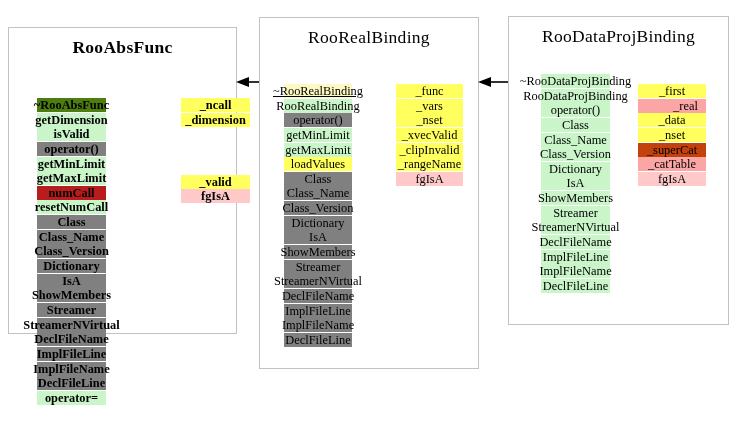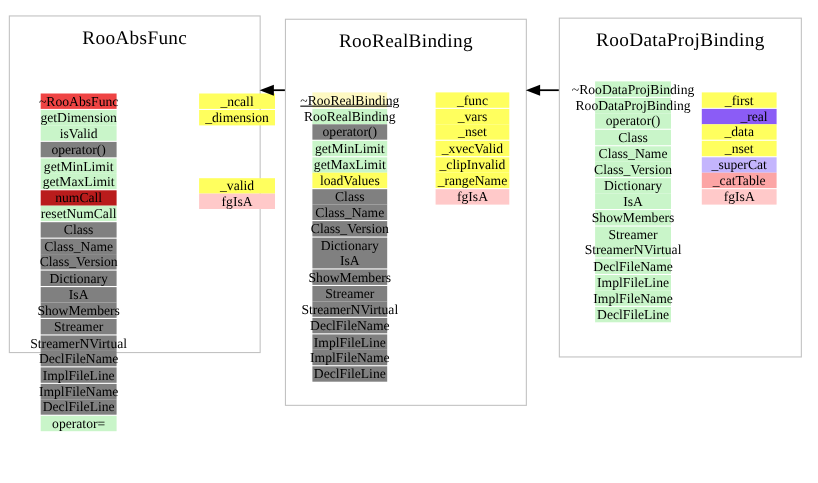--- a/index.html
+++ b/index.html
@@ -14,21 +14,21 @@
     height: 439px;
     background: #ffffff;
     overflow: hidden;
   }
   .class-box {
     position: absolute;
     border: 1px solid #c2c2c2;
     background: #ffffff;
     box-sizing: border-box;
   }
-  #box-0 { left: 8px;   top: 14px; width: 229px; height: 307px; }
+  #box-0 { left: 8px;   top: 27px; width: 229px; height: 307px; font-weight: bold; }
   #box-1 { left: 259px; top: 17px; width: 220px; height: 352px; }
   #box-2 { left: 508px; top: 16px; width: 221px; height: 309px; }
   .class-title {
     position: absolute;
     left: 0; right: 0;
     top: 9px;
     text-align: center;
     font-size: 17.5px;
     color: #000000;
     letter-spacing: 0.3px;
@@ -62,21 +62,21 @@
   #arrow-1 { left: 478px; top: 74px; }
 </style>
 </head>
 <body>
 
 <div id="canvas">
 
   <div class="class-box" id="box-0">
     <div class="class-title">RooAbsFunc</div>
     <div class="member-col col-0">
-        <div class="row" style="background: #ef4444;">~RooAbsFunc</div>
+        <div class="row" style="background: #4d7c0f;">~RooAbsFunc</div>
         <div class="row" style="background: rgb(201, 245, 201);">getDimension</div>
         <div class="row" style="background: rgb(201, 245, 201);">isValid</div>
         <div class="row" style="background: rgb(128, 128, 128);">operator()</div>
         <div class="row" style="background: rgb(201, 245, 201);">getMinLimit</div>
         <div class="row" style="background: rgb(201, 245, 201);">getMaxLimit</div>
         <div class="row" style="background: #b91c1c;">numCall</div>
         <div class="row" style="background: rgb(201, 245, 201);">resetNumCall</div>
         <div class="row" style="background: rgb(128, 128, 128);">Class</div>
         <div class="row" style="background: rgb(128, 128, 128);">Class_Name</div>
         <div class="row" style="background: rgb(128, 128, 128);">Class_Version</div>
@@ -146,24 +146,24 @@
         <div class="row" style="background: rgb(201, 245, 201);">ShowMembers</div>
         <div class="row" style="background: rgb(201, 245, 201);">Streamer</div>
         <div class="row" style="background: rgb(201, 245, 201);">StreamerNVirtual</div>
         <div class="row" style="background: rgb(201, 245, 201);">DeclFileName</div>
         <div class="row" style="background: rgb(201, 245, 201);">ImplFileLine</div>
         <div class="row" style="background: rgb(201, 245, 201);">ImplFileName</div>
         <div class="row" style="background: rgb(201, 245, 201);">DeclFileLine</div>
       </div>
     <div class="member-col col-1">
         <div class="row" style="background: rgb(255, 255, 94);">_first</div>
-        <div class="row" style="background: #8b5cf6; padding-left: 27px;">_real</div>
+        <div class="row" style="background: #fca5a5; padding-left: 27px;">_real</div>
         <div class="row" style="background: rgb(255, 255, 94);">_data</div>
         <div class="row" style="background: rgb(255, 255, 94);">_nset</div>
-        <div class="row" style="background: #c4b5fd;">_superCat</div>
+        <div class="row" style="background: #c2410c;">_superCat</div>
         <div class="row" style="background: #fca5a5;">_catTable</div>
         <div class="row" style="background: rgb(255, 201, 201);">fgIsA</div>
       </div>
   </div>
 
   <svg class="arrow" id="arrow-0" width="23" height="16">
     <line x1="10" y1="8" x2="23" y2="8" stroke="#000000" stroke-width="1.6"></line>
     <polygon points="0,8 13,3 13,13" fill="#000000"></polygon>
   </svg>
 

